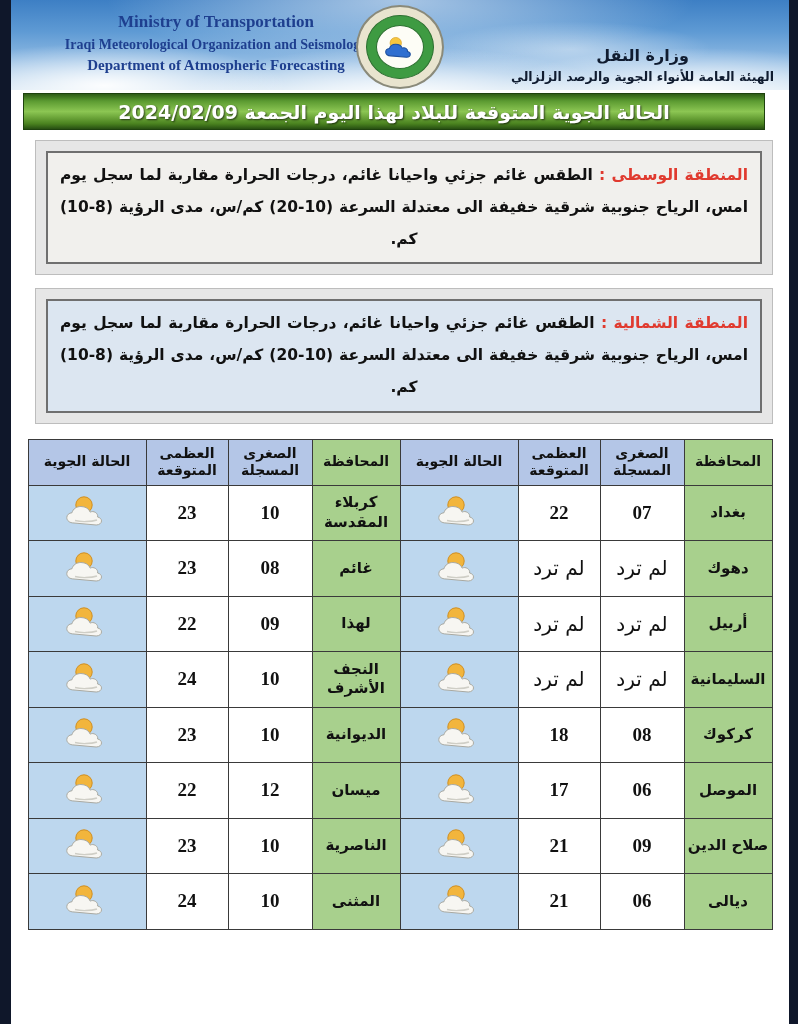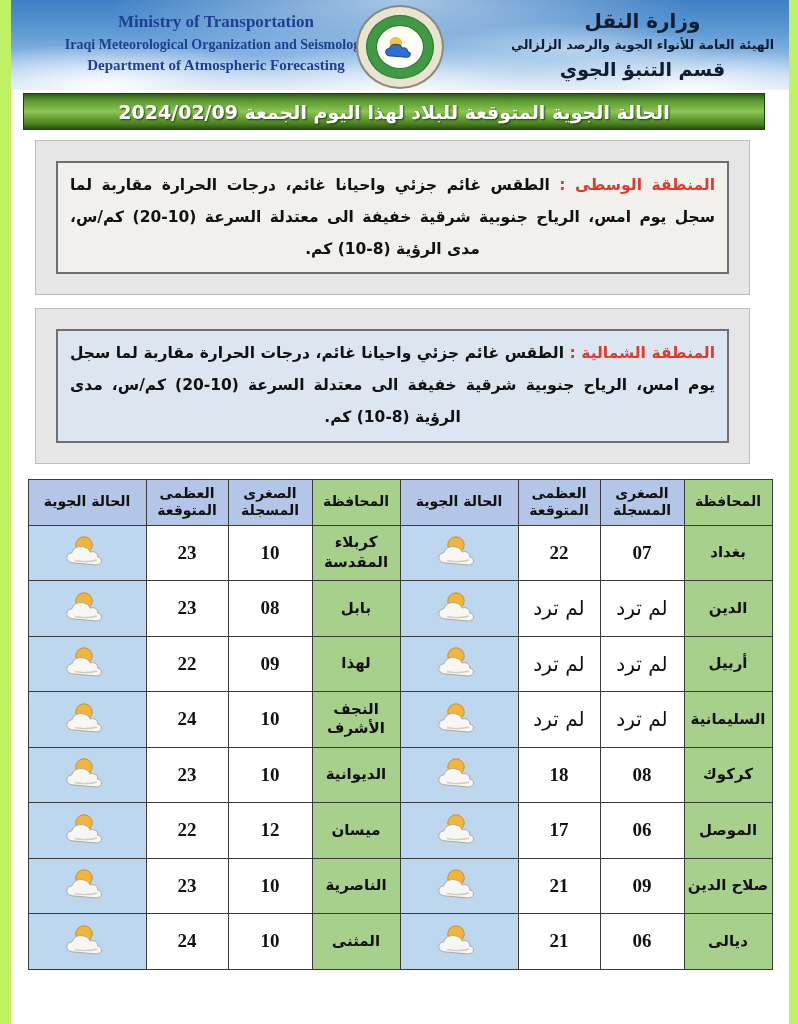--- a/index.html
+++ b/index.html
@@ -1,56 +1,56 @@
 <!DOCTYPE html>
 <html lang="ar"><head>
 <meta charset="utf-8">
 <style>
   html,body{margin:0;padding:0;background:#000;}
-  .stage{position:relative;width:798px;height:1024px;background:#bef264;overflow:hidden;
+  .stage{position:relative;width:798px;height:1024px;background:#0f172a;overflow:hidden;
          font-family:"DejaVu Sans",sans-serif;}
   .page{position:absolute;left:11px;right:9px;top:0;bottom:0;background:#ffffff;}
 
   
   .sky{position:relative;height:90px;overflow:hidden;
     background:
       radial-gradient(ellipse 420px 90px at 50% 0%, rgba(255,255,255,.55), rgba(255,255,255,0) 70%),
       radial-gradient(ellipse 260px 60px at 12% 95%, rgba(255,255,255,.95), rgba(255,255,255,0) 70%),
       radial-gradient(ellipse 300px 70px at 50% 108%, rgba(255,255,255,.95), rgba(255,255,255,0) 72%),
       radial-gradient(ellipse 280px 60px at 88% 100%, rgba(255,255,255,.9), rgba(255,255,255,0) 70%),
       radial-gradient(ellipse 200px 40px at 72% 55%, rgba(255,255,255,.45), rgba(255,255,255,0) 70%),
       linear-gradient(180deg,#3d7fc4 0%,#5e9ad4 35%,#8cb8e2 65%,#cfe2f2 100%);}
   .hdr-en{position:absolute;left:30px;top:10px;width:350px;text-align:center;
           color:#1e3f8f;font-family:"Liberation Serif",serif;font-weight:bold;line-height:1.45;}
   .hdr-en .l1{font-size:17px;}
   .hdr-en .l2{font-size:14px;}
   .hdr-en .l3{font-size:15px;}
   .hdr-ar{position:absolute;right:14px;top:6px;width:265px;text-align:center;direction:rtl;
           color:#101c30;font-weight:bold;line-height:1.5;}
-  .hdr-ar .l1{font-size:20px;}
+  .hdr-ar .l1{font-size:16px;margin-top:38px;}
   .hdr-ar .l2{font-size:12.5px;}
   .hdr-ar .l3{font-size:19px;}
   .seal{position:absolute;left:50%;top:5px;transform:translateX(-50%);
         width:84px;height:80px;border-radius:50%;
         background:#e9e4cf;border:2px solid #8a8a7a;
         display:flex;align-items:center;justify-content:center;}
   .seal-green{width:66px;height:62px;border-radius:50%;background:#3e9b42;border:1px solid #2c7030;
         display:flex;align-items:center;justify-content:center;}
   .seal-core{width:46px;height:42px;border-radius:50%;background:#fdfdf6;border:1px solid #2c7030;
         display:flex;align-items:center;justify-content:center;}
 
   
   .title-bar{margin:3px 24px 0 12px;height:35px;
     background:linear-gradient(180deg,#2e5c16 0%,#5b9a31 20%,#8cc653 50%,#4a821f 85%,#274f12 100%);
     border:1px solid #1e420e;display:flex;align-items:center;justify-content:center;}
   .title-bar span{color:#ffffff;font-weight:bold;font-size:19px;direction:rtl;
     text-shadow:1px 1px 2px rgba(0,0,0,.65);}
 
   
-  .region-frame{margin:10px 39px 13px 24px;background:#e6e6e6;border:1px solid #bdbdbd;padding:20px;}
+  .region-frame{margin:10px 16px 13px 24px;background:#e6e6e6;border:1px solid #bdbdbd;padding:10px;}
   .region-inner{border:2px solid #6f6f6f;padding:7px 12px;direction:rtl;
     font-size:15.5px;font-weight:bold;color:#111;line-height:2.05;
     text-align:justify;text-align-last:center;}
   .region-inner .rname{color:#e03a2f;}
   .bg-grey{background:#f1f0ed;}
   .bg-blue{background:#dce6f1;}
 
   
   table.fx{direction:rtl;border-collapse:collapse;margin:15px auto 0 auto;width:744px;
            table-layout:fixed;}
@@ -152,31 +152,31 @@
             <td class="num">23</td>
             <td class="cond">
   <svg width="48" height="33" viewBox="0 0 48 33">
     <circle cx="21" cy="11" r="8.2" fill="#f2b53c" stroke="#d08f22" stroke-width="1"></circle>
     <path d="M11 29 c-4.6 0 -7.2 -2.5 -7.2 -5.4 c0 -2.7 2.2 -4.6 5.2 -4.9 c1 -3.9 4.6 -6.2 8.9 -6.2 c4.6 0 8.1 2.3 9.3 5.6 c1.6 -0.8 3.6 -0.7 5.2 0.3 c1.8 1.1 2.6 2.9 2.2 4.6 c2.4 0.5 3.9 2 3.9 3.9 c0 2.3 -2.1 4 -5.3 4.1 z" fill="#f7f6f2" stroke="#a9a9a1" stroke-width="1"></path>
     <path d="M12 26.5 c6 1.6 16 1.4 22 -0.5" fill="none" stroke="#cfcec6" stroke-width="1.4"></path>
   </svg>
 </td>
           </tr>
           <tr>
-            <td class="city">الدين</td>
-            <td class="ntxt">لم ترد</td>
-            <td class="ntxt">لم ترد</td>
-            <td class="cond">
-  <svg width="48" height="33" viewBox="0 0 48 33">
-    <circle cx="21" cy="11" r="8.2" fill="#f2b53c" stroke="#d08f22" stroke-width="1"></circle>
-    <path d="M11 29 c-4.6 0 -7.2 -2.5 -7.2 -5.4 c0 -2.7 2.2 -4.6 5.2 -4.9 c1 -3.9 4.6 -6.2 8.9 -6.2 c4.6 0 8.1 2.3 9.3 5.6 c1.6 -0.8 3.6 -0.7 5.2 0.3 c1.8 1.1 2.6 2.9 2.2 4.6 c2.4 0.5 3.9 2 3.9 3.9 c0 2.3 -2.1 4 -5.3 4.1 z" fill="#f7f6f2" stroke="#a9a9a1" stroke-width="1"></path>
-    <path d="M12 26.5 c6 1.6 16 1.4 22 -0.5" fill="none" stroke="#cfcec6" stroke-width="1.4"></path>
-  </svg>
-</td>
-            <td class="city">بابل</td>
+            <td class="city">دهوك</td>
+            <td class="ntxt">لم ترد</td>
+            <td class="ntxt">لم ترد</td>
+            <td class="cond">
+  <svg width="48" height="33" viewBox="0 0 48 33">
+    <circle cx="21" cy="11" r="8.2" fill="#f2b53c" stroke="#d08f22" stroke-width="1"></circle>
+    <path d="M11 29 c-4.6 0 -7.2 -2.5 -7.2 -5.4 c0 -2.7 2.2 -4.6 5.2 -4.9 c1 -3.9 4.6 -6.2 8.9 -6.2 c4.6 0 8.1 2.3 9.3 5.6 c1.6 -0.8 3.6 -0.7 5.2 0.3 c1.8 1.1 2.6 2.9 2.2 4.6 c2.4 0.5 3.9 2 3.9 3.9 c0 2.3 -2.1 4 -5.3 4.1 z" fill="#f7f6f2" stroke="#a9a9a1" stroke-width="1"></path>
+    <path d="M12 26.5 c6 1.6 16 1.4 22 -0.5" fill="none" stroke="#cfcec6" stroke-width="1.4"></path>
+  </svg>
+</td>
+            <td class="city">غائم</td>
             <td class="num">08</td>
             <td class="num">23</td>
             <td class="cond">
   <svg width="48" height="33" viewBox="0 0 48 33">
     <circle cx="21" cy="11" r="8.2" fill="#f2b53c" stroke="#d08f22" stroke-width="1"></circle>
     <path d="M11 29 c-4.6 0 -7.2 -2.5 -7.2 -5.4 c0 -2.7 2.2 -4.6 5.2 -4.9 c1 -3.9 4.6 -6.2 8.9 -6.2 c4.6 0 8.1 2.3 9.3 5.6 c1.6 -0.8 3.6 -0.7 5.2 0.3 c1.8 1.1 2.6 2.9 2.2 4.6 c2.4 0.5 3.9 2 3.9 3.9 c0 2.3 -2.1 4 -5.3 4.1 z" fill="#f7f6f2" stroke="#a9a9a1" stroke-width="1"></path>
     <path d="M12 26.5 c6 1.6 16 1.4 22 -0.5" fill="none" stroke="#cfcec6" stroke-width="1.4"></path>
   </svg>
 </td>
           </tr>

